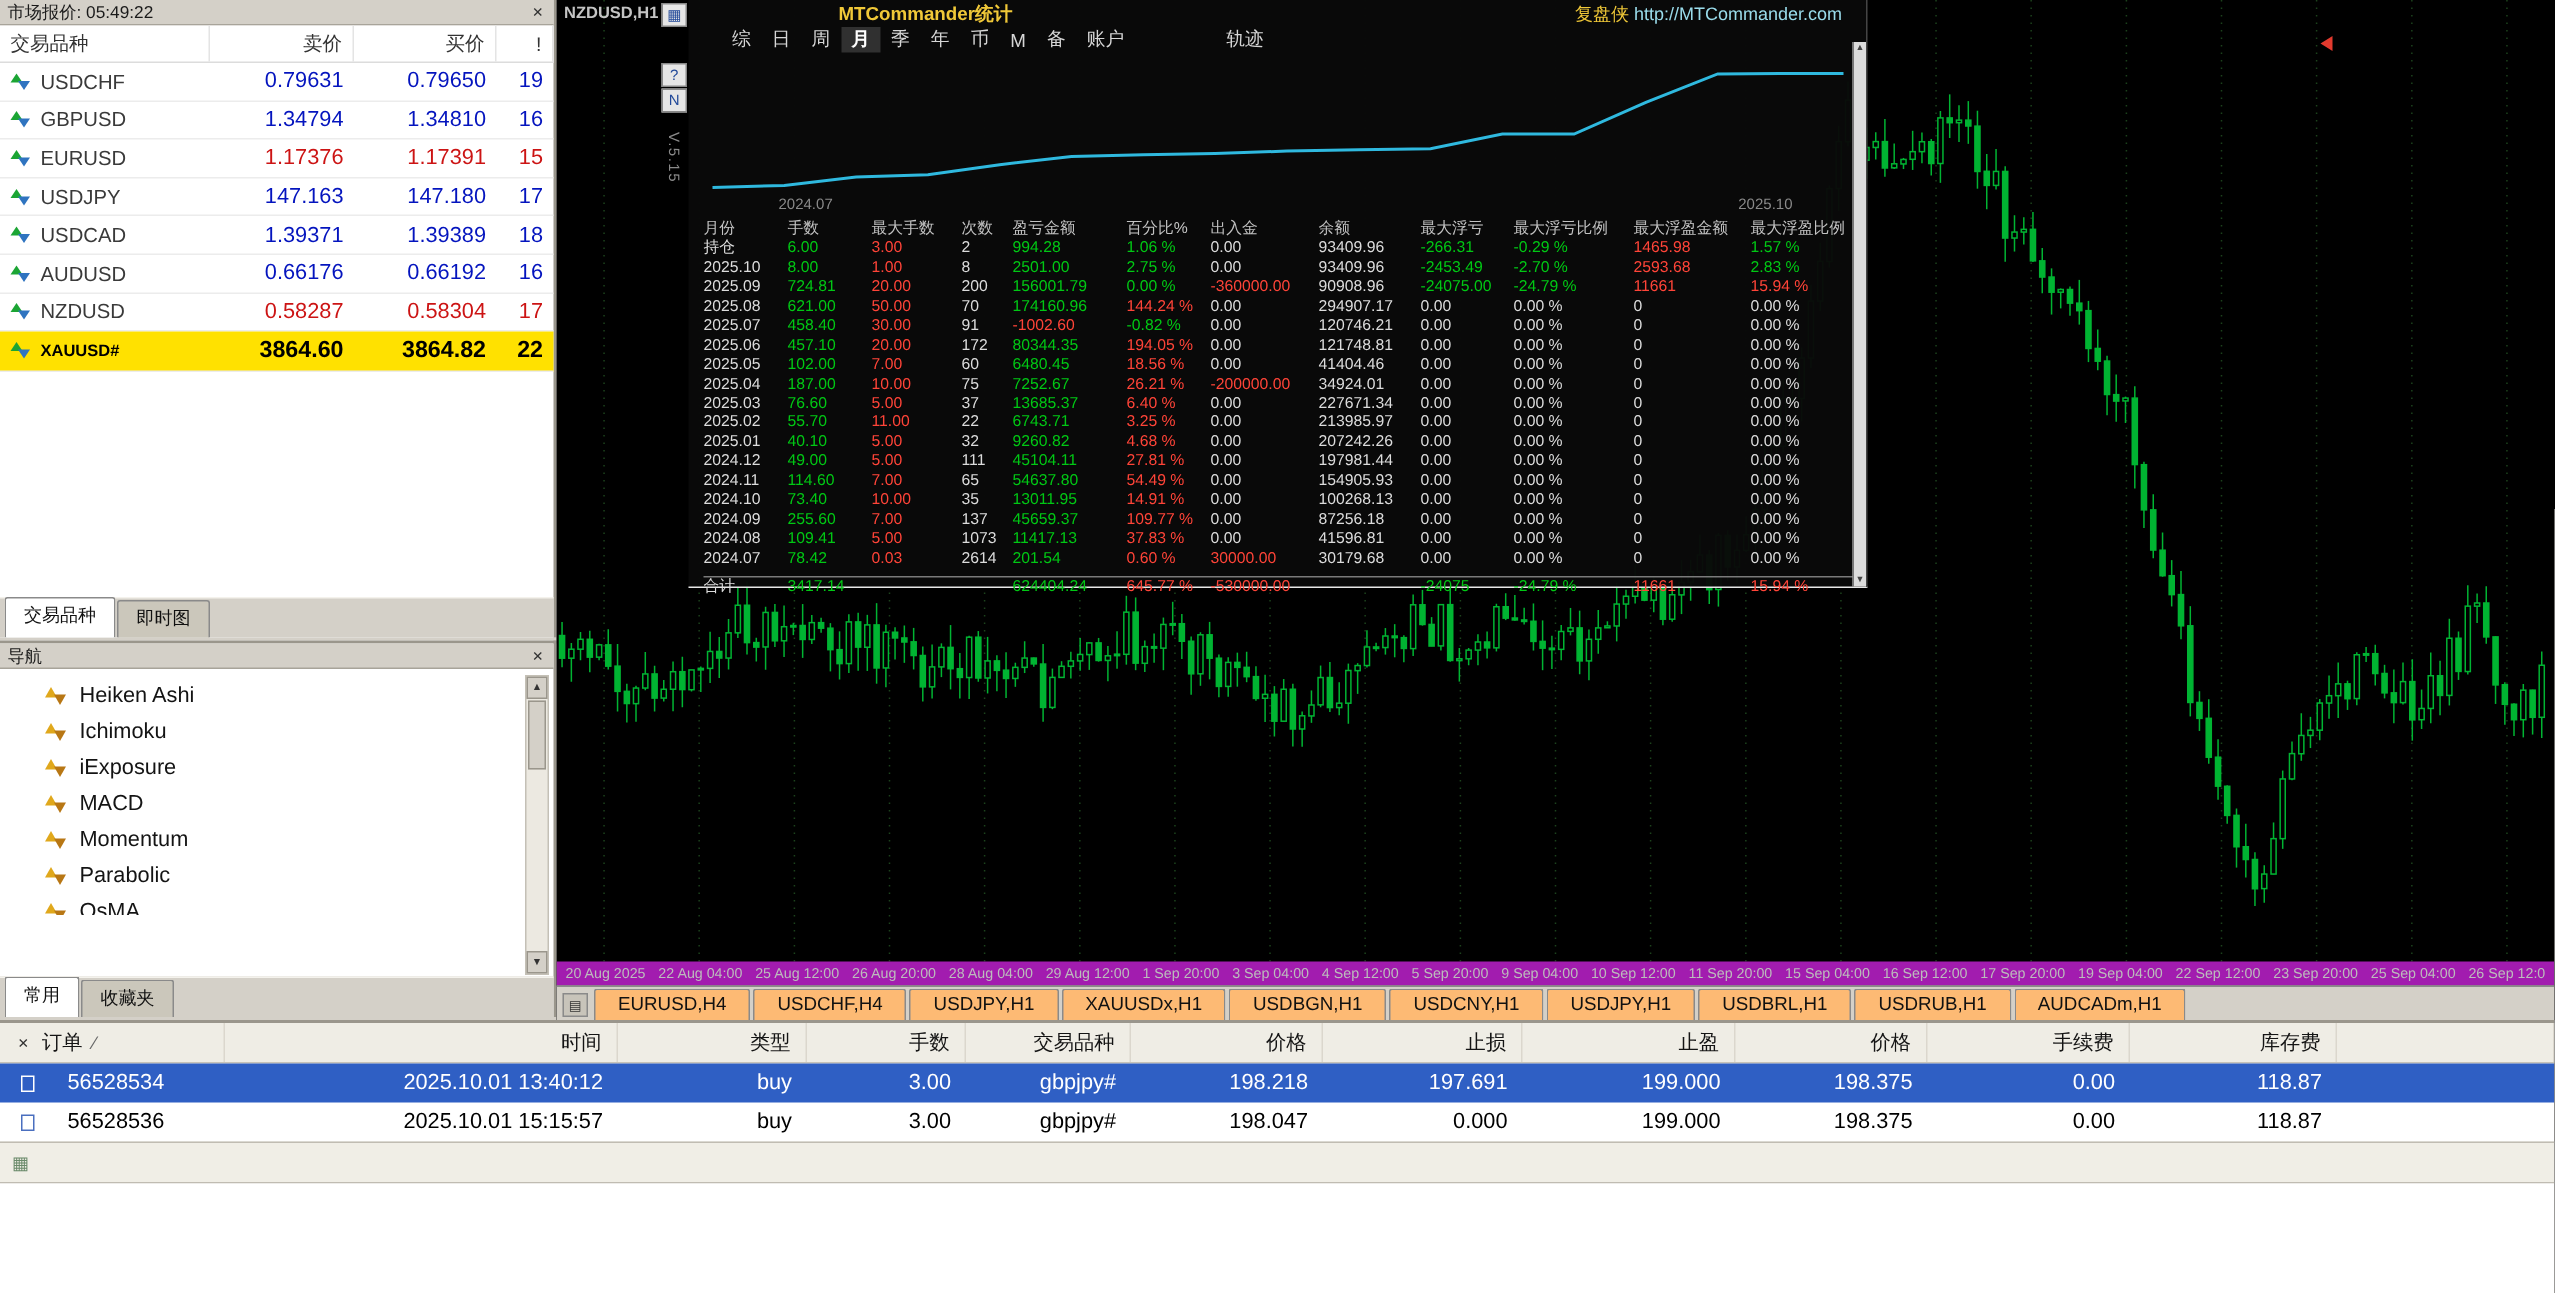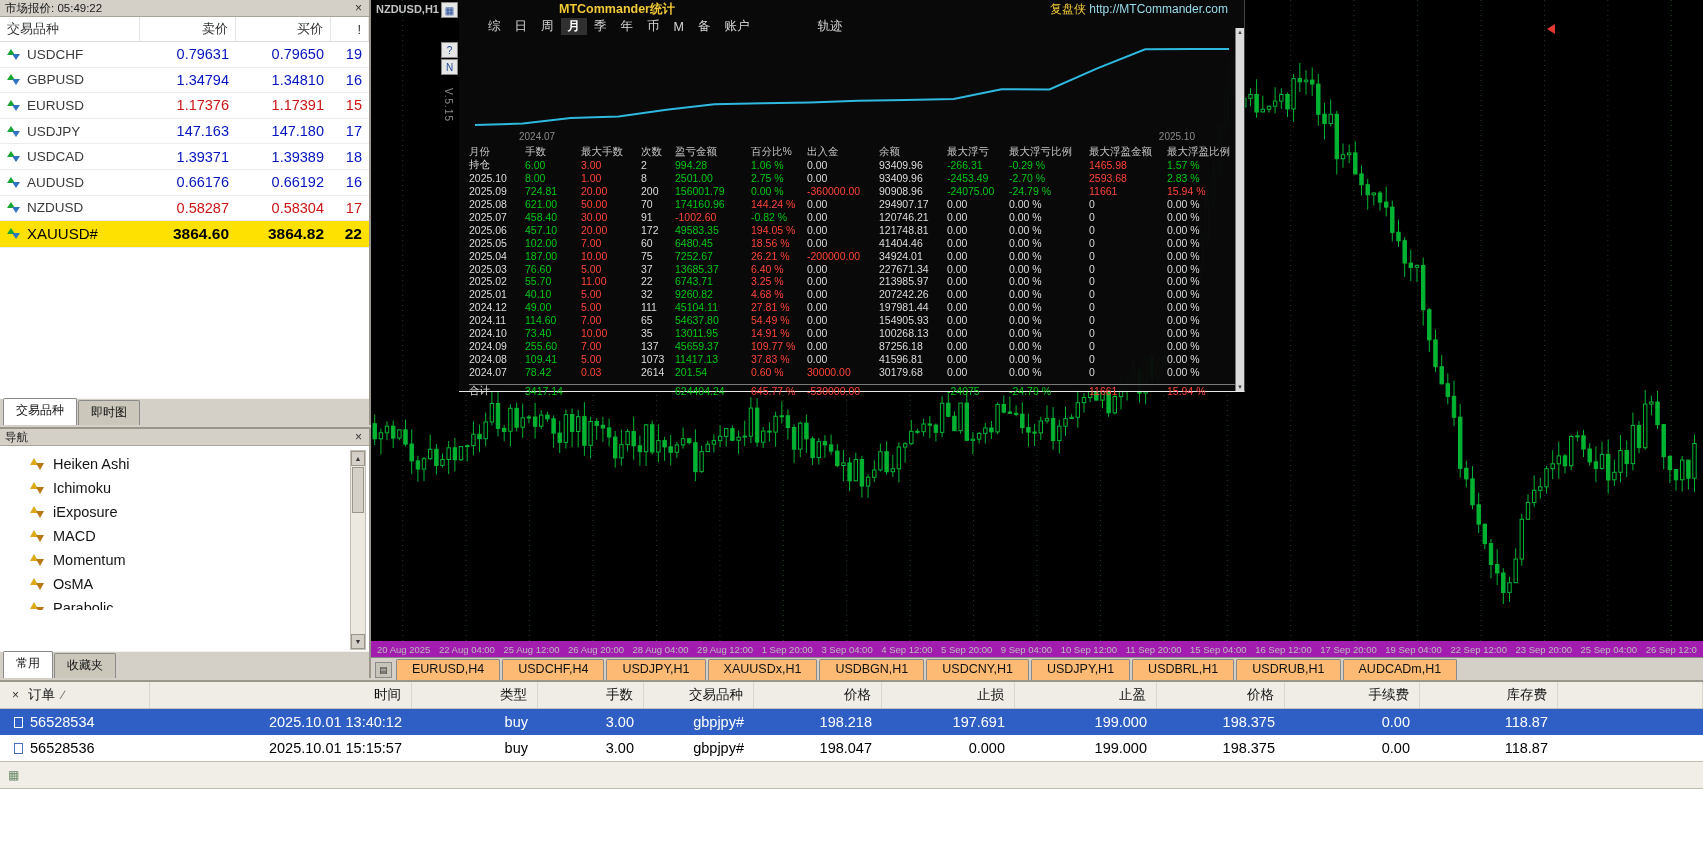--- a/index.html
+++ b/index.html
@@ -14,21 +14,21 @@
 
 .mw-header{display:grid;grid-template-columns:140px 96px 95px 38px;height:25px;border-bottom:1px solid #dcdcdc;font-size:13px;color:#333;align-items:center;background:#fff}
 .mw-header .h{padding:0 7px;text-align:right;border-right:1px solid #e4e4e4;height:100%;display:flex;align-items:center;justify-content:flex-end}
 .mw-header .h:first-child{justify-content:flex-start}
 .mw-row{display:grid;grid-template-columns:140px 96px 95px 38px;height:25.6px;border-bottom:1px solid #ececec;font-size:14.5px;align-items:center}
 .mw-row .c{padding:0 7px;text-align:right;white-space:nowrap}
 .mw-row .sym{display:flex;align-items:center;text-align:left;font-size:13.5px;color:#3a3a3a}
 .t-blue{color:#0414BE}.t-red{color:#CC1414}.t-black{color:#000}
 .mw-row.hl{background:#FFE100;height:26.5px}
 .mw-row.hl .c{color:#000;font-weight:bold;font-size:15.5px}
-.mw-row.hl .sym{font-size:15px;font-weight:normal}
+.mw-row.hl .sym{font-size:11px;font-weight:bold}
 .sym-ico{position:relative;width:13px;height:11px;margin-right:7px;flex:0 0 13px}
 .sym-ico .tu{position:absolute;left:0;top:0;width:0;height:0;border-left:4px solid transparent;border-right:4px solid transparent;border-bottom:6px solid #1ba534}
 .sym-ico .td{position:absolute;right:0;bottom:0;width:0;height:0;border-left:4px solid transparent;border-right:4px solid transparent;border-top:6px solid #2f74c0}
 .panel-tabs{position:absolute;left:0;right:0;bottom:0;height:27px;background:#D4D0C8;display:flex;align-items:flex-end;padding-left:3px;border-top:1px solid #f4f2ec}
 .tab{font-size:12px;color:#111;padding:3px 12px 4px;border:1px solid #8a8a8a;border-bottom:none;background:#cbc7bb;margin-right:1px;border-radius:2px 2px 0 0;white-space:nowrap}
 .tab.active{background:#fff;padding-bottom:6px}
 
 .nav-list{padding:6px 0 16px 30px;overflow:hidden;height:164px}
 .nav-item{display:flex;align-items:center;height:24px;font-size:14.5px;color:#141414;white-space:nowrap}
 .nav-ico{position:relative;width:14px;height:12px;margin-right:9px;flex:0 0 14px}
@@ -73,21 +73,21 @@
 
 
 .terminal{position:absolute;left:0;top:680px;width:1703px;height:182px;background:#fff;border-top:2px solid #9a968c}
 .t-grid{--tcols:150px 262px 126px 106px 110px 128px 133px 142px 128px 135px 138px}
 .t-header{display:grid;grid-template-columns:var(--tcols) 1fr;height:27px;background:#efede5;border-bottom:1px solid #c6c2b8;font-size:13.5px;color:#141414;align-items:stretch}
 .t-header .th{display:flex;align-items:center;justify-content:flex-end;padding:0 10px;border-right:1px solid #dbd7cd;white-space:nowrap}
 .t-header .th.first{justify-content:flex-start;gap:7px}
 .sort-ind{color:#666;font-size:12px}
 .t-row{display:grid;grid-template-columns:var(--tcols) 1fr;height:26px;font-size:14.5px;color:#000;align-items:center}
 .t-row .td{padding:0 10px;text-align:right;white-space:nowrap}
-.t-row .td.first{text-align:left;display:flex;align-items:center;gap:7px;padding-left:14px}
+.t-row .td.first{text-align:left;display:flex;align-items:center;gap:22px;padding-left:14px}
 .t-row.sel{background:#2F5FC4;color:#fff}
 .doc-ico{display:inline-block;width:9px;height:11px;border:1px solid #4a6fbf;background:#fff;flex:0 0 9px}
 .t-row.sel .doc-ico{border-color:#fff;background:transparent}
 .status{height:28px;display:flex;align-items:center;background:#f0eee6;border-top:1px solid #c0bcb2;border-bottom:1px solid #c0bcb2;font-weight:bold;font-size:15px;color:#000;padding-left:8px}
 .status .seg{margin-right:20px;white-space:nowrap}
 .status-ico{color:#6a8a6a;font-size:12px;margin-right:8px;font-weight:normal}
 .t-filler{height:73px;background:#fff}
 </style>
 </head>
 <body>
@@ -248,28 +248,28 @@
             <i class="tu"></i>
             <i class="td"></i>
           </span>
           <span>Momentum</span>
         </div>
         <div class="nav-item">
           <span class="nav-ico">
             <i class="tu"></i>
             <i class="td"></i>
           </span>
-          <span>OsMA</span>
+          <span>Parabolic</span>
         </div>
         <div class="nav-item">
           <span class="nav-ico">
             <i class="tu"></i>
             <i class="td"></i>
           </span>
-          <span>Parabolic</span>
+          <span>OsMA</span>
         </div>
         <div class="nav-item">
           <span class="nav-ico">
             <i class="tu"></i>
             <i class="td"></i>
           </span>
           <span>RSI</span>
         </div>
         <div class="nav-item">
           <span>Stochastic</span>
@@ -857,21 +857,21 @@
             <span class="cw">0.00</span>
             <span class="cw">0.00 %</span>
             <span class="cw">0</span>
             <span class="cw">0.00 %</span>
           </div>
           <div class="sp-row">
             <span class="cw">2025.06</span>
             <span class="cg">457.10</span>
             <span class="cr">20.00</span>
             <span class="cw">172</span>
-            <span class="cg">49583.35</span>
+            <span class="cg">80344.35</span>
             <span class="cr">194.05 %</span>
             <span class="cw">0.00</span>
             <span class="cw">121748.81</span>
             <span class="cw">0.00</span>
             <span class="cw">0.00 %</span>
             <span class="cw">0</span>
             <span class="cw">0.00 %</span>
           </div>
           <div class="sp-row">
             <span class="cw">2025.05</span>

